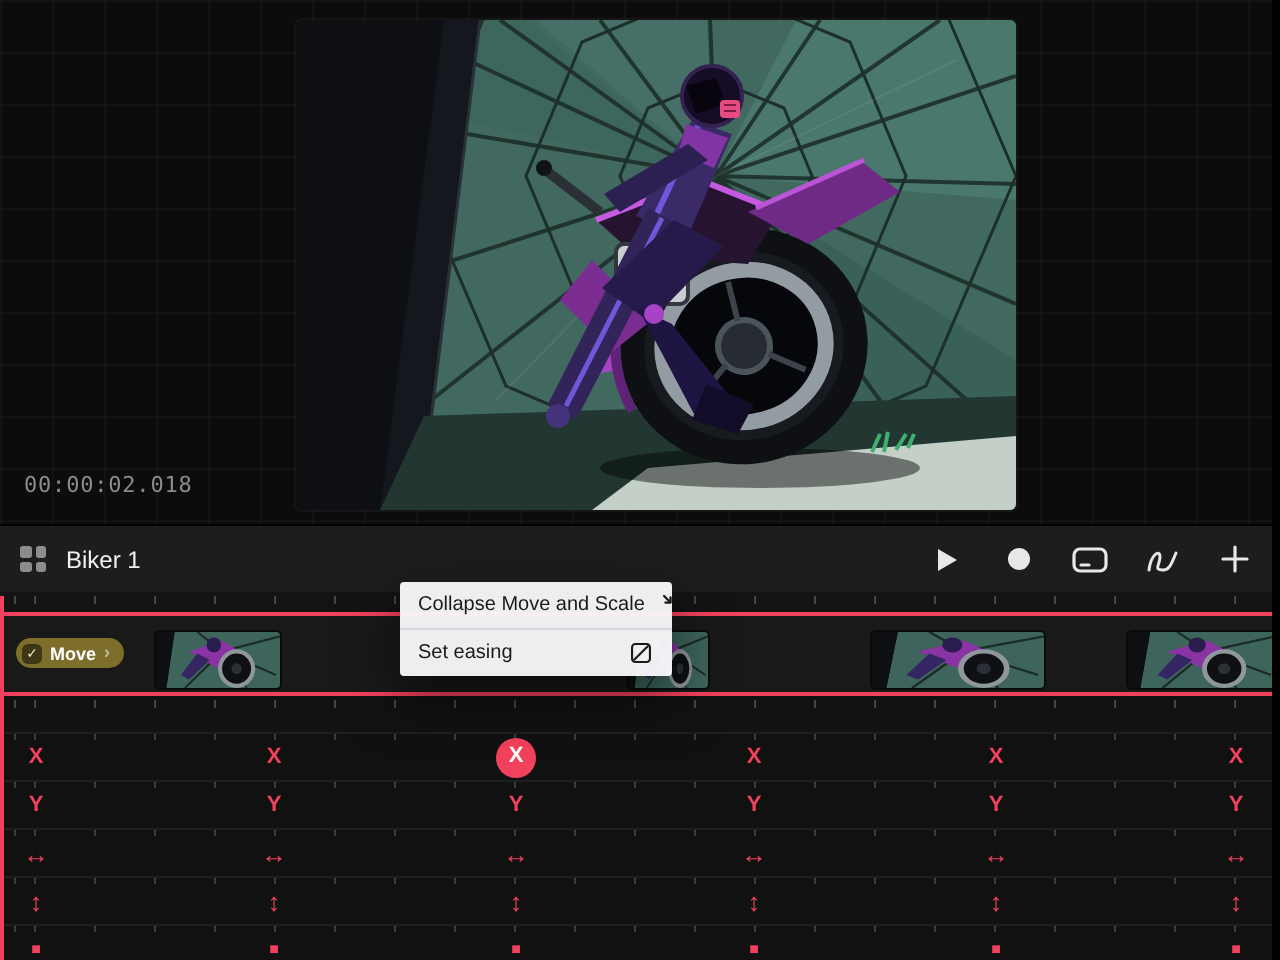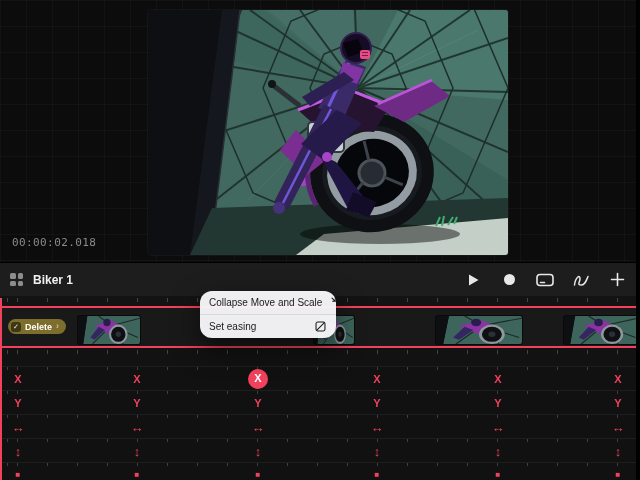--- a/index.html
+++ b/index.html
@@ -18,21 +18,21 @@
   .timecode{position:absolute;left:12px;top:236px;font-family:"DejaVu Sans Mono",monospace;
             font-size:11px;color:#8b8b8b;letter-spacing:.4px;}
 
   
   .timeline{position:absolute;left:0;top:262px;width:640px;height:218px;background:#131313;}
   .tl-header{position:absolute;left:0;top:0;width:100%;height:34px;background:#1d1d1d;
              border-top:1px solid #000;display:flex;align-items:center;box-sizing:border-box;}
   .hdr-left{display:flex;align-items:center;gap:10px;padding-left:10px;}
   .grid-icon{width:13px;height:13px;display:grid;grid-template-columns:1fr 1fr;gap:2px;}
   .grid-icon i{background:#8d8d8d;border-radius:1.5px;}
-  .track-name{font-size:12px;font-weight:bold;color:#f0f0f0;}
+  .track-name{font-size:12px;font-weight:normal;color:#f0f0f0;}
   .hdr-right{margin-left:auto;display:flex;align-items:center;gap:18px;padding-right:14px;}
   .hdr-right .tbtn{display:flex;align-items:center;justify-content:center;width:18px;height:16px;cursor:pointer;}
 
   .ticks{position:absolute;left:0;width:100%;height:4px;
          background-image:repeating-linear-gradient(90deg,#4d4d4d 0 1px,transparent 1px 30px);
          background-position:17px 0;opacity:.85;}
   .redline{position:absolute;left:0;width:100%;height:2px;background:var(--accent);z-index:4;}
   .playhead{position:absolute;left:0;top:36px;bottom:0;width:2px;background:var(--accent);z-index:6;}
 
   .track-row{position:absolute;left:0;top:46px;width:100%;height:38px;background:#191919;}
@@ -56,21 +56,21 @@
   .marker{position:absolute;top:50%;transform:translate(-50%,-50%);color:var(--accent);
           font-weight:bold;cursor:pointer;line-height:1;}
   .marker.letter{font-size:11px;}
   .marker.arrow{font-size:13px;font-weight:normal;}
   .marker.square{font-size:8px;}
   .marker.selected{width:20px;height:20px;background:var(--accent);border-radius:50%;color:#fff;
           display:flex;align-items:center;justify-content:center;font-size:11px;z-index:5;}
 
   
   .context-menu{position:absolute;left:200px;top:291px;width:136px;background:rgba(246,246,248,.97);
-          border-radius:12px;box-shadow:0 10px 28px rgba(0,0,0,.55);z-index:20;overflow:hidden;}
+          border-radius:2px;box-shadow:0 10px 28px rgba(0,0,0,.55);z-index:20;overflow:hidden;}
   .menu-item{display:flex;align-items:center;justify-content:space-between;gap:8px;
           padding:5px 9px;font-size:10px;color:#1a1a1a;border-top:1px solid #d8d8dc;
           white-space:nowrap;cursor:pointer;}
   .menu-item:first-child{border-top:none;}
   .menu-item.danger{color:#e0384c;}
   .menu-icon{display:flex;align-items:center;}
 </style>
 </head>
 <body>
 
@@ -220,21 +220,21 @@
         </span>
       </div>
     </div>
 
     <div class="ticks" style="top:36px"></div>
     <div class="redline" style="top:44px"></div>
 
     <div class="track-row">
       <div class="chip">
         <span class="check">✓</span>
-        <span class="lbl">Delete</span>
+        <span class="lbl">Move</span>
         <span class="chev">›</span>
       </div>
 
     <div class="thumb" style="left: 78px; width: 62px;">
           <svg preserveAspectRatio="none" viewBox="0 0 60 26">
             <use href="#thumbArt"></use>
           </svg>
         </div>
         <div class="thumb" style="left: 314px; width: 40px;">
           <svg preserveAspectRatio="none" viewBox="0 0 60 26">

